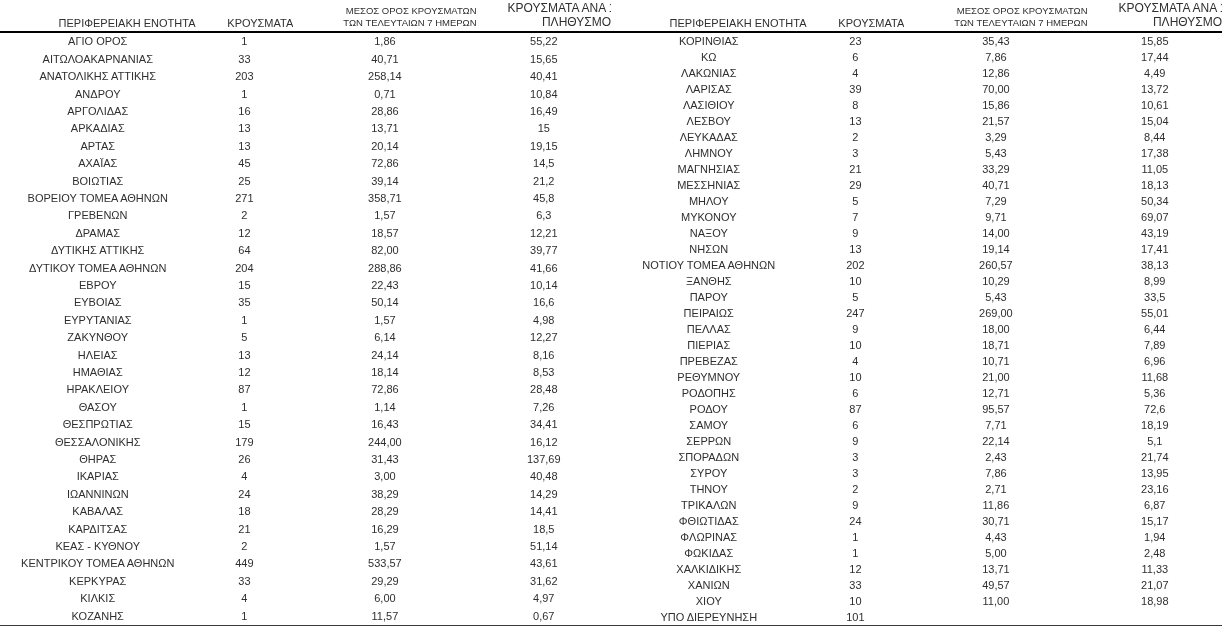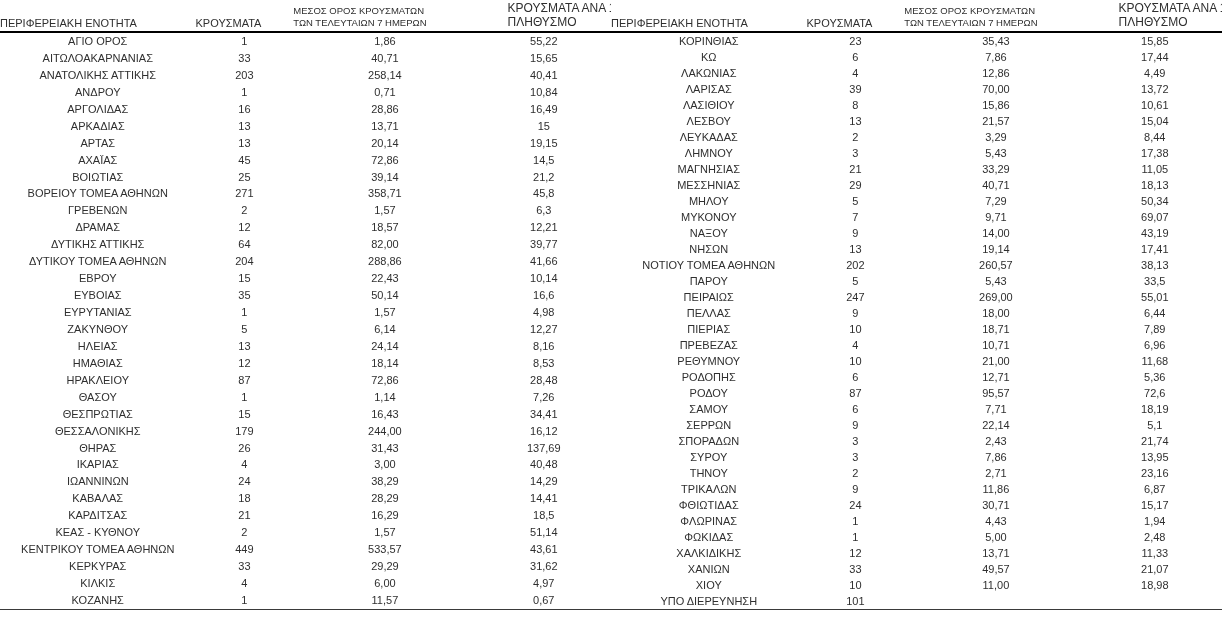--- a/index.html
+++ b/index.html
@@ -26,21 +26,21 @@
     table-layout: fixed;
   }
   table.half col.c-region  { width: 32%; }
   table.half col.c-cases   { width: 16%; }
   table.half col.c-avg     { width: 30%; }
   table.half col.c-per     { width: 22%; }
 
   table.half th {
     height: 29px;
     vertical-align: bottom;
-    text-align: left;
+    text-align: right;
     font-weight: normal;
     font-size: 11px;
     line-height: 1.12;
     padding: 0 0 2px 0;
     border-bottom: 2px solid #000000;
     color: #2f2f2f;
     white-space: nowrap;
     overflow: hidden;
   }
   table.half th .hdr-small {
@@ -421,20 +421,26 @@
             <td>19,14</td>
             <td>17,41</td>
           </tr>
           <tr>
             <td>ΝΟΤΙΟΥ ΤΟΜΕΑ ΑΘΗΝΩΝ</td>
             <td>202</td>
             <td>260,57</td>
             <td>38,13</td>
           </tr>
           <tr>
+            <td>ΞΑΝΘΗΣ</td>
+            <td>10</td>
+            <td>10,29</td>
+            <td>8,99</td>
+          </tr>
+          <tr>
             <td>ΠΑΡΟΥ</td>
             <td>5</td>
             <td>5,43</td>
             <td>33,5</td>
           </tr>
           <tr>
             <td>ΠΕΙΡΑΙΩΣ</td>
             <td>247</td>
             <td>269,00</td>
             <td>55,01</td>

